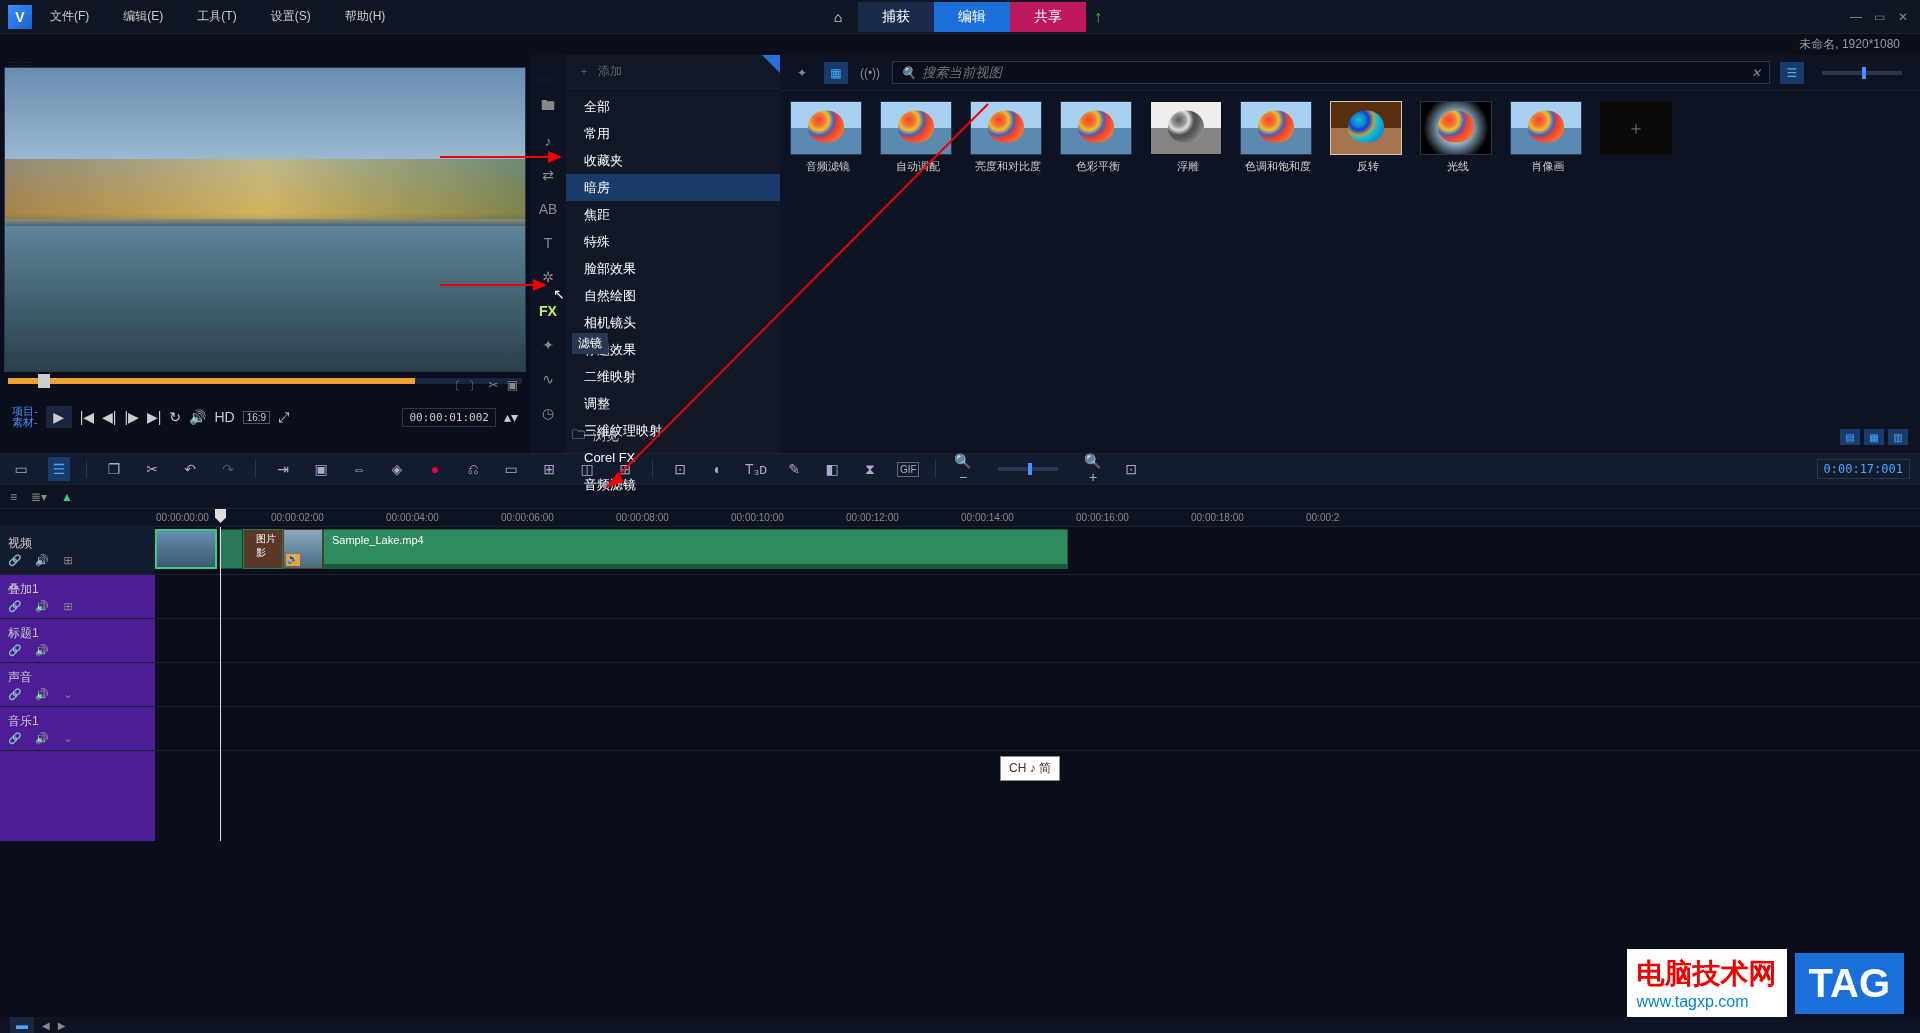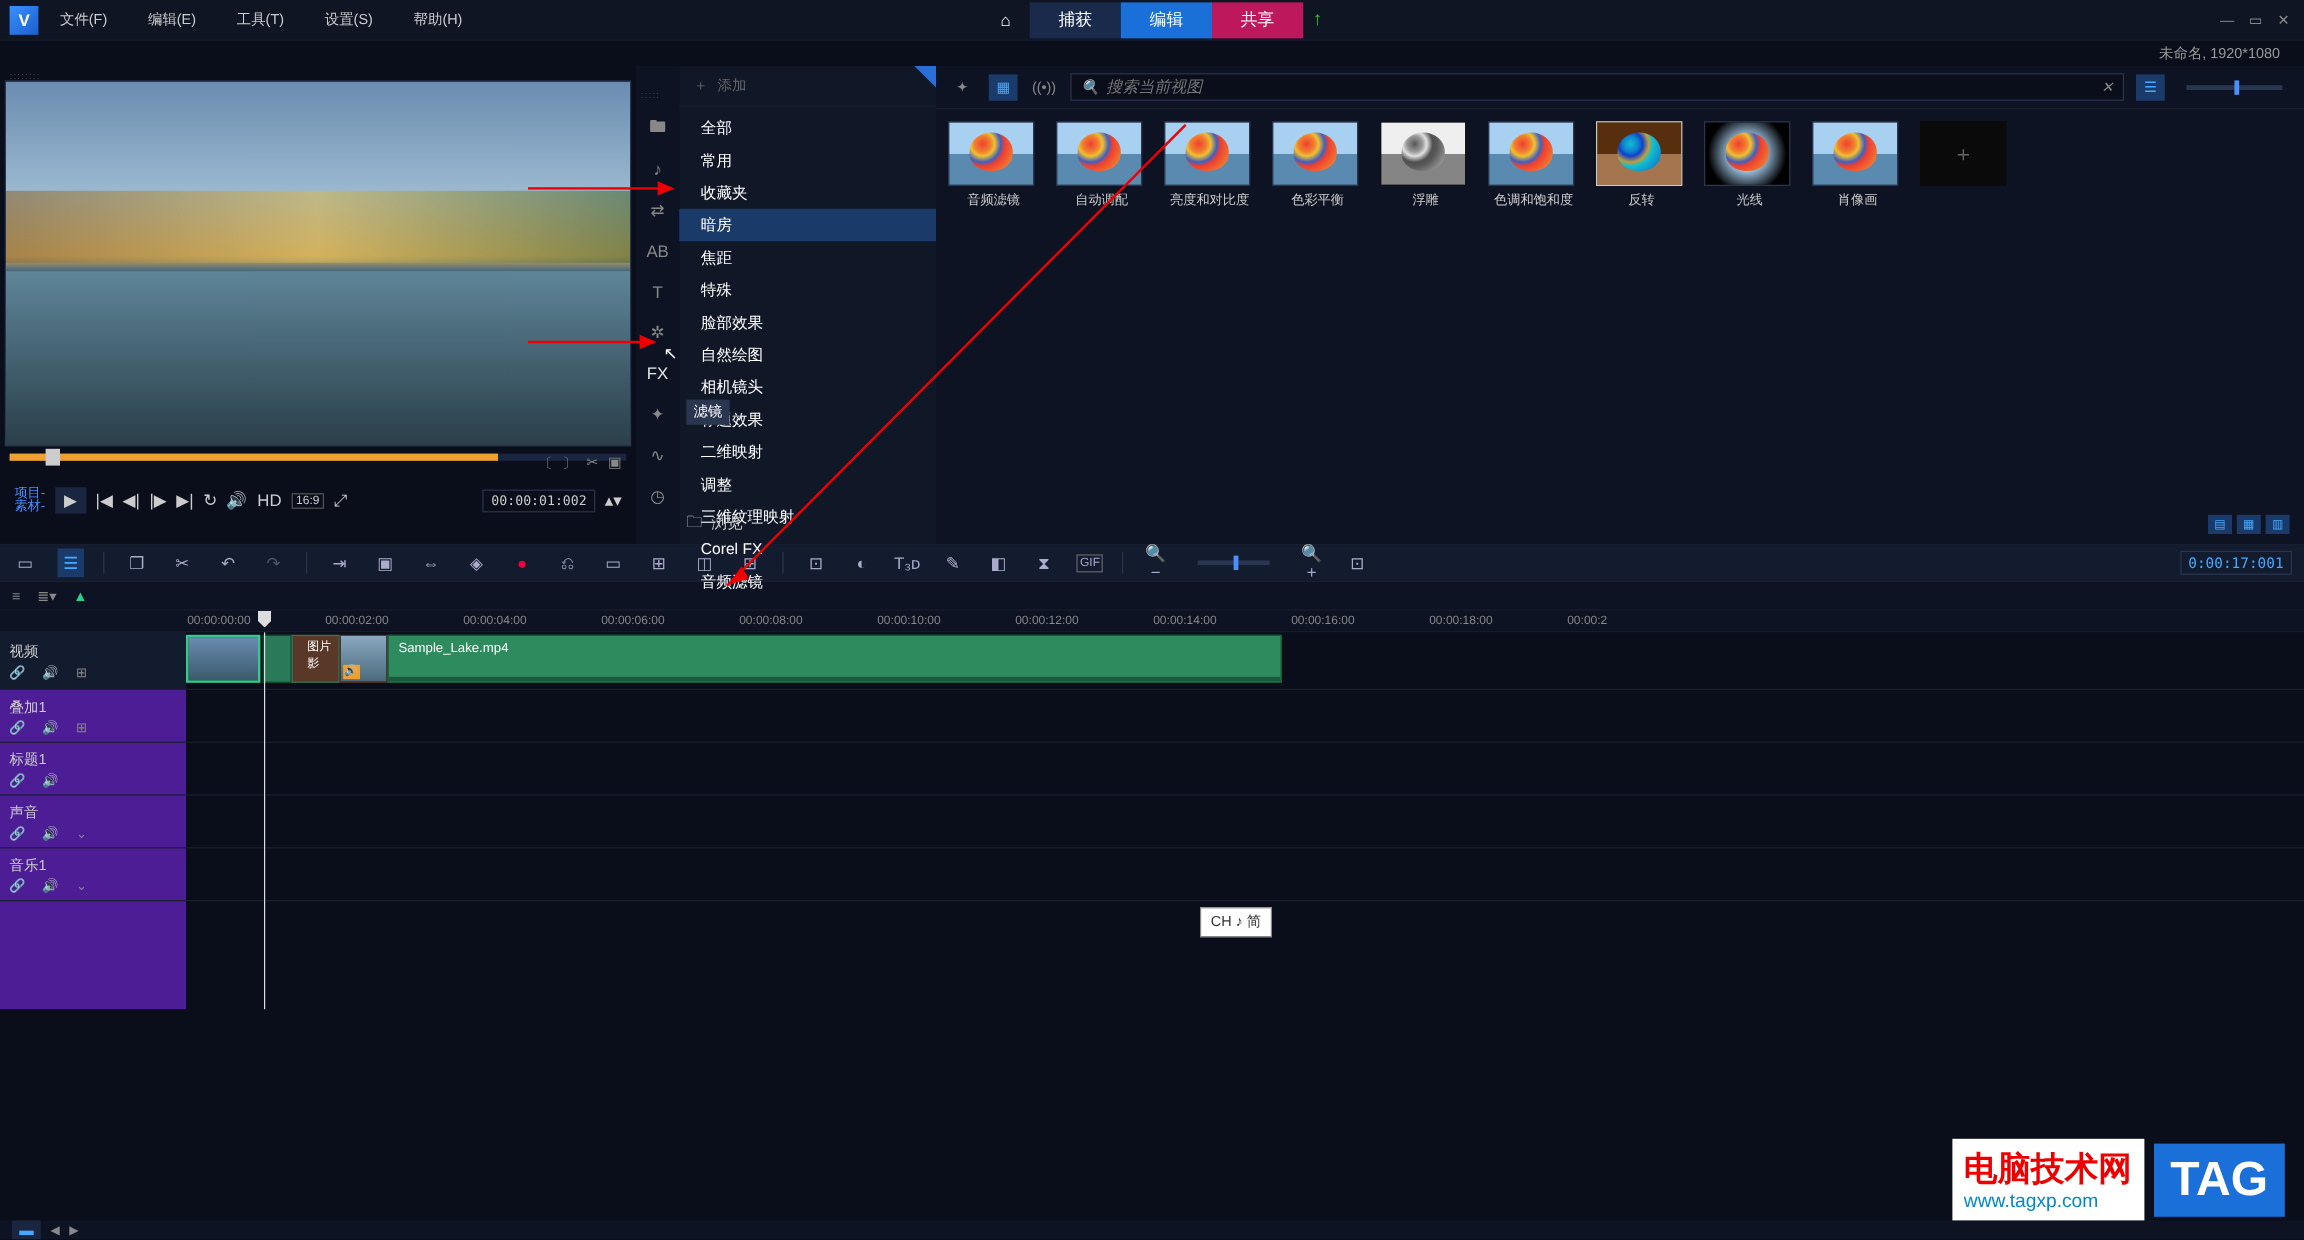--- a/index.html
+++ b/index.html
@@ -29,21 +29,21 @@
 .scrub-fill { height: 6px; background: #f0a030; width: 407px; }
 .scrub-head { position:absolute; left:30px; top:-4px; width:12px; height:14px; background:#ccc; }
 .trim-icons { position:absolute; right:4px; top:0; display:flex; gap:8px; color:#888; }
 .controls-bar { display: flex; align-items: center; gap: 8px; padding: 4px 8px; }
 .ctrl-label { color: #4a8fff; font-size: 11px; text-align:right; line-height:11px; }
 .ctrl-btn { color: #ccc; cursor: pointer; font-size: 14px; }
 .play-btn { background:#1a2540; width:26px; height:22px; display:flex; align-items:center; justify-content:center; }
 .tc-box { margin-left: auto; border:1px solid #2a3550; padding: 2px 6px; color:#ccc; font-family:monospace; font-size:11px; }
 .sidebar { width: 36px; background: #0d1322; display: flex; flex-direction: column; align-items: center; gap: 14px; padding-top: 20px; }
 .side-icon { width: 24px; height: 20px; color: #888; cursor: pointer; display:flex; align-items:center; justify-content:center; font-size:14px; }
-.side-icon.active { color: #e5e5e5; font-weight:normal; }
+.side-icon.active { color: #bef264; font-weight:bold; }
 .category-panel { width: 214px; background: #101828; position:relative; }
 .add-row { display: flex; align-items: center; padding: 8px 12px; color: #666; gap:8px; border-bottom:1px solid #1a2030; position:relative; }
 .add-row::after { content:""; position:absolute; right:0; top:0; width:0; height:0; border-top:18px solid #2a6fd8; border-left:18px solid transparent; }
 .cat-list { padding: 4px 0; }
 .cat-item { padding: 4px 18px; color: #ffffff; cursor: pointer; font-size:13px; line-height:19px; }
 .cat-item.selected { background: #1a3a6a; color:#fff; }
 .filter-tooltip { position:absolute; left:6px; top:278px; background:#2a3550; color:#fff; padding:2px 6px; font-size:12px; z-index:50; }
 .browse-row { position:absolute; bottom:6px; left:6px; display:flex; gap:8px; align-items:center; color:#ccc; font-size:13px; }
 .library { flex: 1; background: #0d1322; display:flex; flex-direction:column; }
 .lib-toolbar { height: 36px; display: flex; align-items: center; gap: 10px; padding: 0 10px; border-bottom:1px solid #1a2030; }

